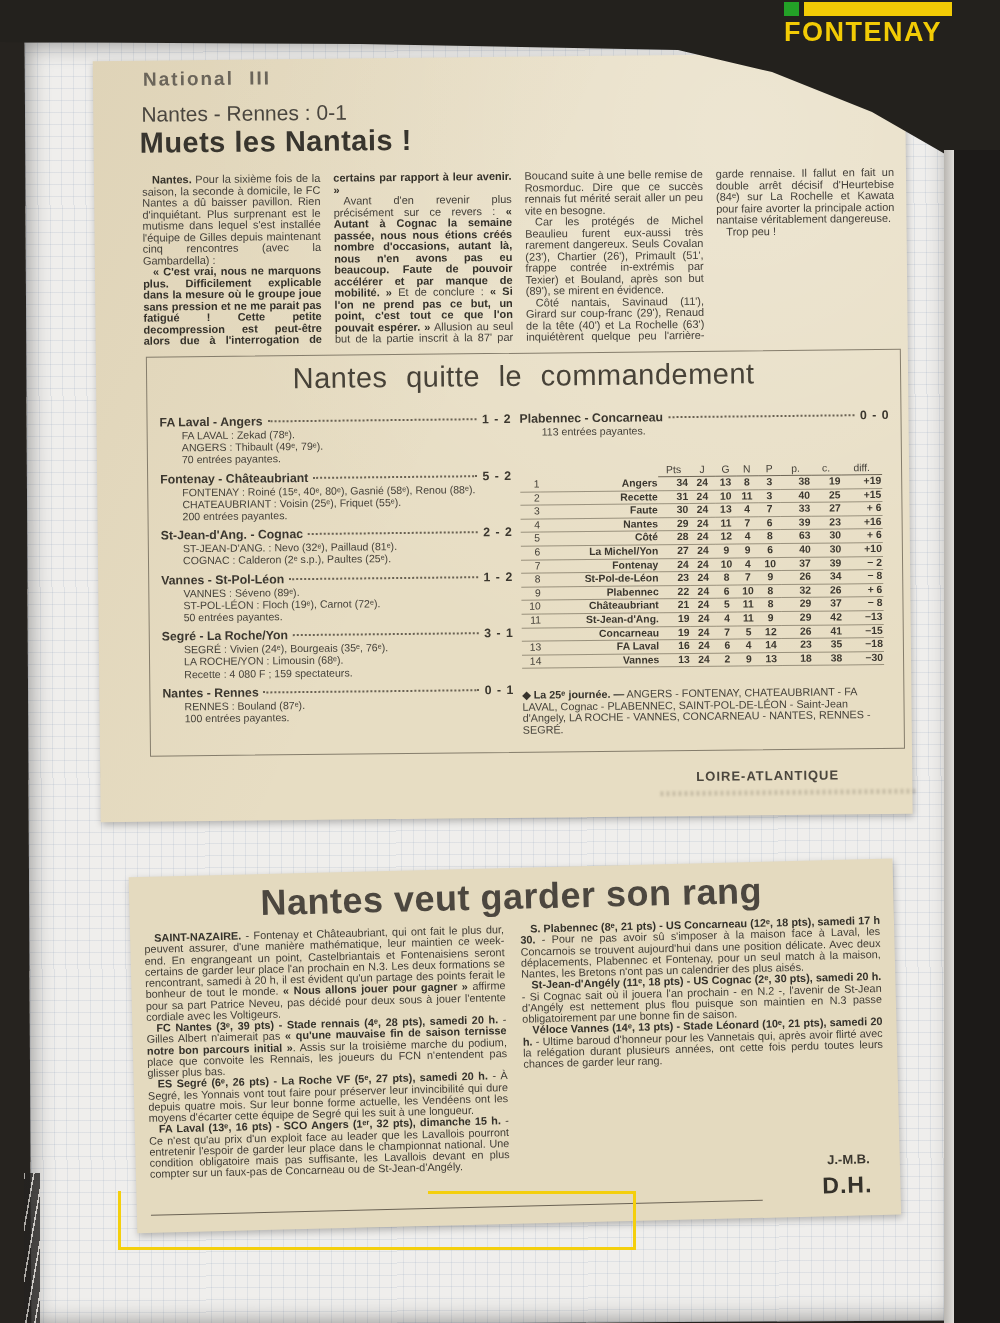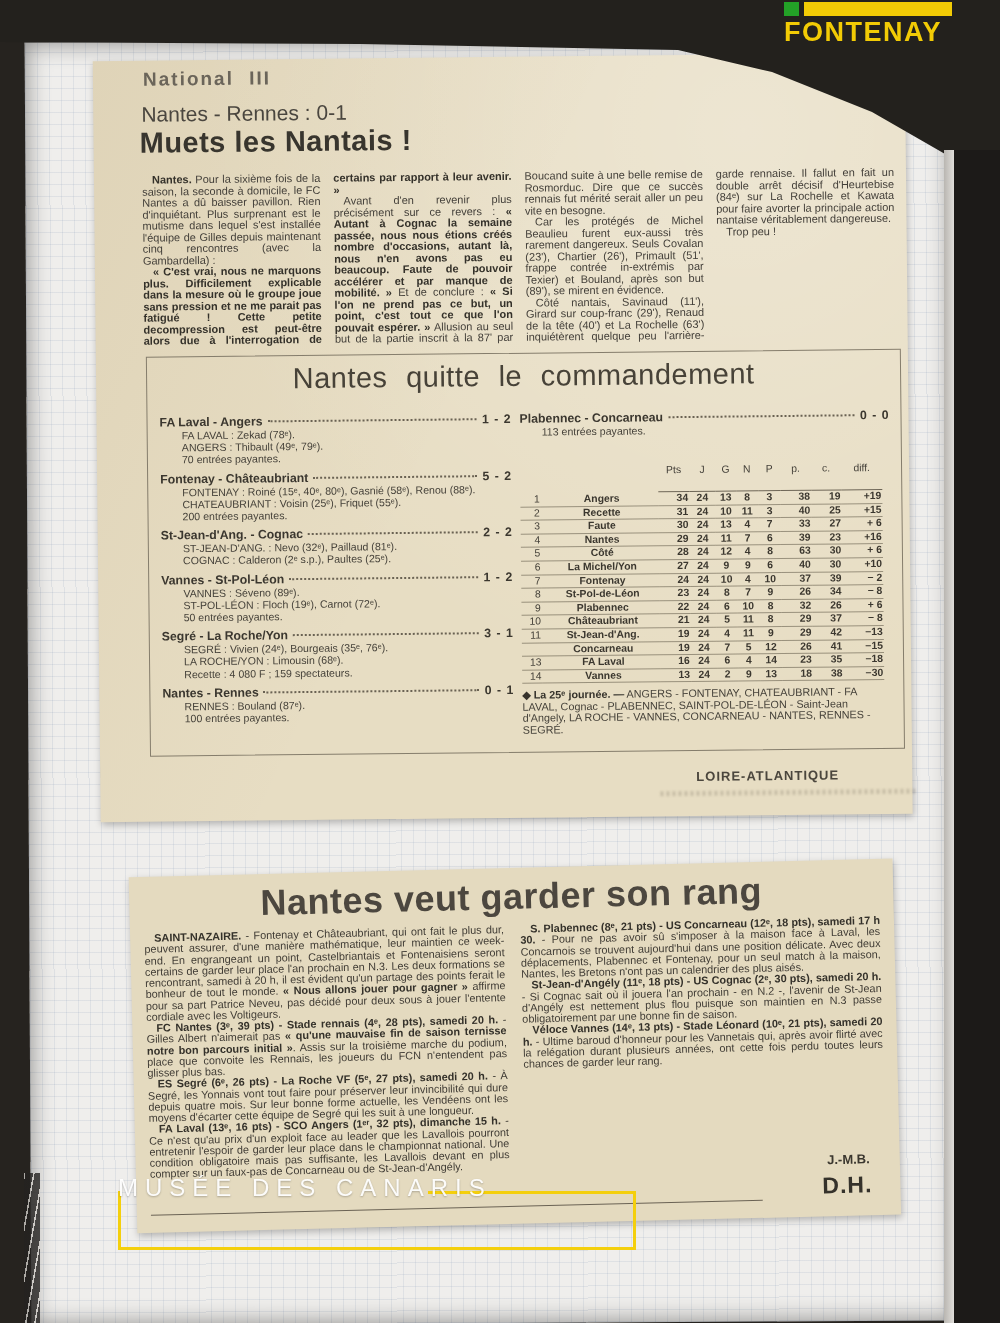--- a/index.html
+++ b/index.html
@@ -55,25 +55,25 @@
   #matches-left{position:absolute;left:12px;top:58px;width:352px;}
   #right-col{position:absolute;left:372px;top:58px;width:370px;}
   .match{margin-bottom:6px;}
   .match-head{display:flex;align-items:baseline;font-weight:bold;font-size:12.3px;color:#3b372f;}
   .match-title{white-space:nowrap;}
   .leader{flex:1;margin:0 5px;border-bottom:2px dotted #6a6253;transform:translateY(-3px);}
   .match-score{white-space:nowrap;letter-spacing:1px;}
   .match-line{padding-left:22px;font-size:10.6px;line-height:12.2px;color:#46423a;}
   
   #standings{position:absolute;left:372px;top:112px;width:362px;border-collapse:collapse;table-layout:fixed;}
-  #standings th{font-weight:normal;font-size:10.4px;color:#45413a;border-bottom:1px solid #6e6657;padding:0 1px 16px;}
+  #standings th{font-weight:normal;font-size:10.4px;color:#45413a;border-bottom:1px solid #6e6657;padding:0 1px 1px;}
   #standings th.noline{border-bottom:none;}
   #standings td{font-size:10.4px;line-height:12.6px;padding:0 1px;border-bottom:1px solid rgba(90,82,66,.55);color:#3b372f;}
   #standings td.c0{text-align:right;color:#46423a;}
-  #standings td.c1{font-weight:bold;padding-left:5px;text-align:center;}
+  #standings td.c1{font-weight:bold;padding-left:5px;text-align:right;}
   #standings td.c2,#standings td.c7,#standings td.c8,#standings td.c9{text-align:right;font-weight:bold;}
   #standings td.c3,#standings td.c4,#standings td.c5,#standings td.c6{text-align:center;font-weight:bold;}
   
   #next-round{position:absolute;left:372px;top:336px;width:362px;font-size:10.8px;line-height:11.6px;color:#46423a;}
   #next-round b{color:#36332c;}
   .footer1{position:absolute;left:596px;top:714px;font-size:13px;font-weight:bold;
            letter-spacing:1px;color:#4b463d;}
   .blurline{position:absolute;left:560px;top:736px;width:255px;height:5px;filter:blur(1px);
             background:repeating-linear-gradient(90deg,rgba(90,82,66,.45) 0 3px,transparent 3px 6px);opacity:.5;}
   
@@ -412,18 +412,17 @@
   <div id="left-stack"></div>
 
   <div id="logo">
     <div class="bars">
       <div class="green"></div>
       <div class="yellow"></div>
     </div>
     <div class="txt">FONTENAY</div>
   </div>
 
-  <div id="musee-text">MUSÉE DES CANARIS</div>
   <div id="musee-box">
     <div class="topseg"></div>
   </div>
 
 </div>
 
 </body></html>

